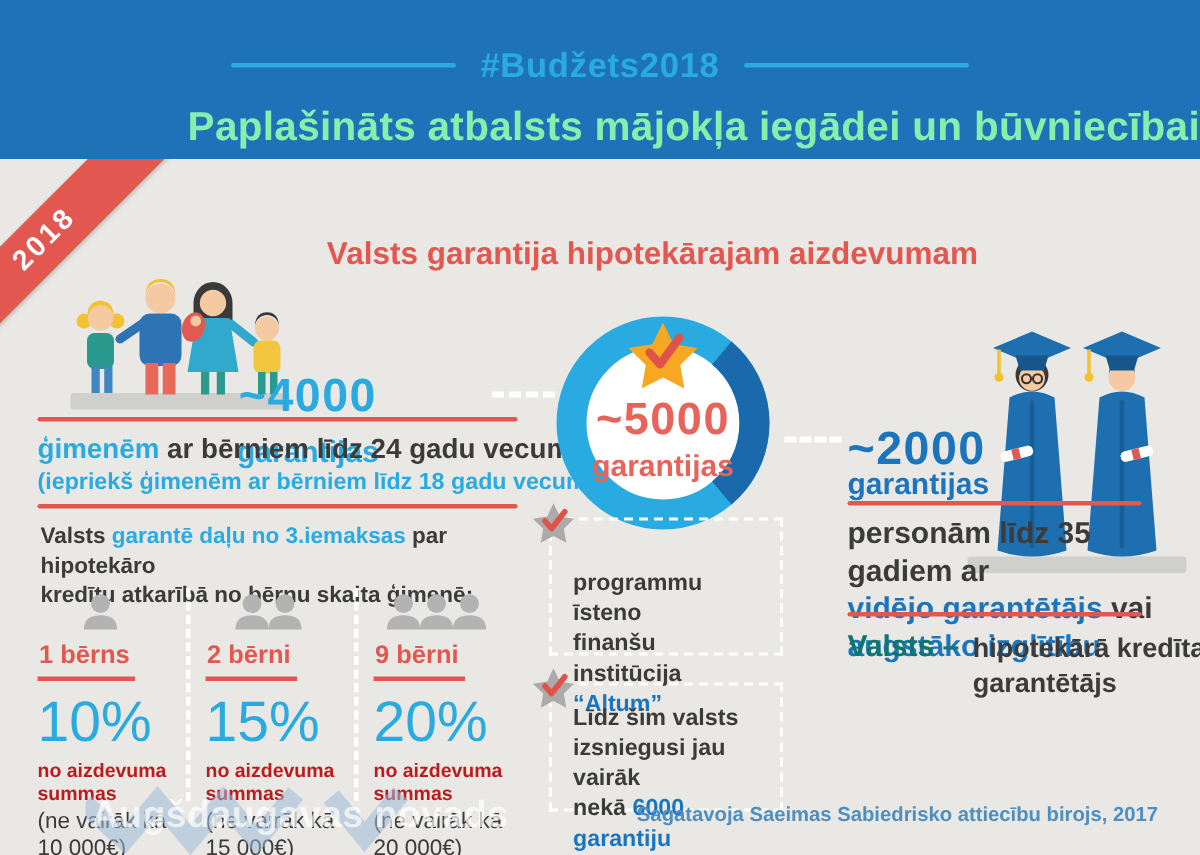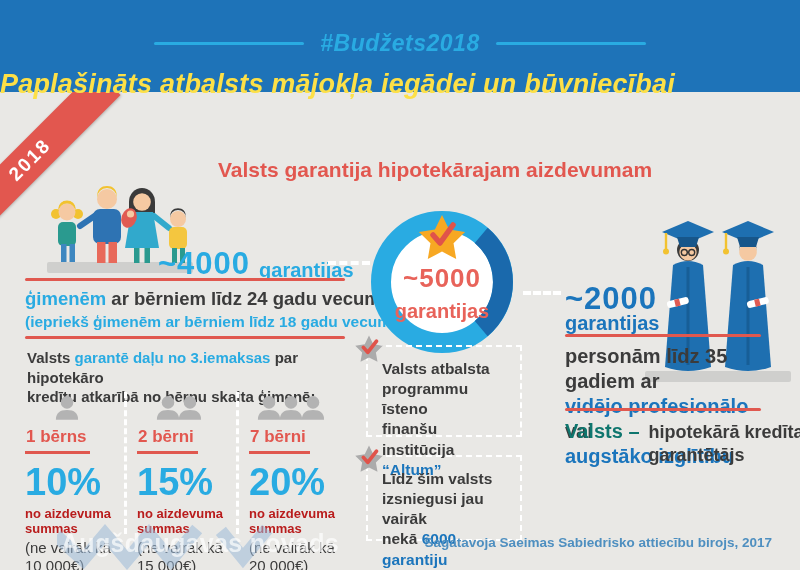--- a/index.html
+++ b/index.html
@@ -3,69 +3,69 @@
 <meta charset="utf-8">
 <style>
   * { margin:0; padding:0; box-sizing:border-box; }
   body { font-family:"Liberation Sans","DejaVu Sans",sans-serif; background:#555; }
   #page {
     position:relative; width:800px; height:570px; margin:0 auto;
     background:#E9E8E5; overflow:hidden;
   }
   
   .header {
-    position:absolute; left:0; top:0; width:800px; height:92px;
-    background:#1E73B8; z-index:3; text-align:left;font-style:italic;
+    position:absolute; left:0; top:0; width:800px; height:106px;
+    background:#1E73B8; z-index:3; text-align:right;
   }
   .hash-row { display:flex; align-items:center; justify-content:center; gap:16px; margin-top:30px; }
   .hash-line { width:150px; height:3px; background:#29ABE2; border-radius:2px; }
   .hashtag { color:#29ABE2; font-size:23px; font-weight:bold; letter-spacing:.5px; }
-  .main-title { margin-top:12px; color:#fde047; font-size:27px; font-weight:bold; letter-spacing:.2px; }
+  .main-title { margin-top:12px; color:#86efac; font-size:27px; font-weight:bold; letter-spacing:.2px; }
   
   .ribbon {
     position:absolute; left:-80px; top:142px; width:220px; height:36px;
     background:#E2574F; transform:rotate(-45deg); z-index:2;
     display:flex; align-items:center; justify-content:center;
     box-shadow:0 1px 3px rgba(0,0,0,.25);
   }
   .ribbon span { color:#fff; font-size:19px; font-weight:bold; letter-spacing:2px; }
   
   .section-title {
     position:absolute; left:170px; top:158px; width:530px; text-align:center;
     color:#E2574F; font-size:21px; font-weight:bold;
   }
   
   .redline { position:absolute; height:3px; background:#E0584F; border-radius:2px; }
   .dash-h { position:absolute; border-top:4px dashed #FFFFFF; }
   
   .family-illo { position:absolute; left:45px; top:152px; }
-  .count4000 { position:absolute; left:158px; top:246px; display:flex; align-items:flex-end; gap:9px; color:#29ABE2; }
+  .count4000 { position:absolute; left:158px; top:246px; display:flex; align-items:center; gap:9px; color:#29ABE2;flex-direction:column; }
   .count4000 .big { font-size:31px; font-weight:bold; letter-spacing:1px; }
   .count4000 .unit { font-size:20px; font-weight:bold; }
   .fam-line1 { position:absolute; left:25px; top:288px; font-size:18.5px; color:#3B3B3B; font-weight:600; }
   .fam-line1 .hl { color:#29ABE2; font-weight:bold; }
   .fam-line2 { position:absolute; left:25px; top:313px; font-size:15.5px; font-weight:bold; color:#29ABE2; }
   .desc { position:absolute; left:27px; top:348px; width:320px; font-size:15px; line-height:1.3; color:#3B3B3B; font-weight:600; }
   .desc .hl { color:#29ABE2; font-weight:bold; }
   .columns { position:absolute; left:14px; top:390px; width:336px; display:flex; }
   .col { width:112px; padding-left:11px; }
   .col .icons { width:84px; height:32px; display:flex; justify-content:center; align-items:flex-end; }
   .col .icons svg { margin:0 -3px; }
   .col .label { display:inline-block; margin-top:5px; color:#E2574F; font-size:17px; font-weight:bold;
                 border-bottom:3px solid #E0584F; padding:0 4px 4px 1px; }
-  .col .pct { margin-top:9px; color:#29ABE2; font-size:38px; font-weight:bold; line-height:1; }
+  .col .pct { margin-top:9px; color:#29ABE2; font-size:38px; font-weight:normal; line-height:1; }
   .col .sub { margin-top:6px; width:95px; color:#b91c1c; font-size:13px; font-weight:bold; line-height:1.12; }
   .col .note { margin-top:3px; width:100px; color:#3B3B3B; font-size:15px; line-height:1.2; }
   .vsep { position:absolute; top:2px; height:142px; border-left:3px dashed #FFFFFF; }
   
   .donut-wrap { position:absolute; left:363px; top:203px; width:158px; height:158px; }
   .donut-wrap svg.ring { position:absolute; left:0; top:0; }
   .donut-star { position:absolute; left:55px; top:10px; }
   .donut-count { position:absolute; left:0; top:60px; width:158px; text-align:center;
-                 color:#E8635A; font-size:26px; font-weight:bold; letter-spacing:1px; }
+                 color:#E8635A; font-size:30px; font-weight:bold; letter-spacing:1px; }
   .donut-unit { position:absolute; left:0; top:97px; width:158px; text-align:center;
                 color:#E8635A; font-size:20px; font-weight:bold; }
   
   .note-box { position:absolute; left:366px; width:156px; border:2px dashed #FFFFFF;
               padding:12px 10px 10px 14px; color:#3B3B3B; font-size:15.5px; font-weight:600; line-height:1.3; }
   .note-box .hl { color:#1B75BC; font-weight:bold; }
   .note-box .star-check { position:absolute; left:-14px; top:-14px; }
   
   .grads-illo { position:absolute; left:643px; top:205px; }
   .count1000 { position:absolute; left:565px; top:281px; color:#1B75BC; font-size:31px; font-weight:bold; letter-spacing:1px; }
@@ -199,21 +199,21 @@
           </svg>
         <svg width="28" height="28" viewBox="0 0 24 24">
             <circle cx="12" cy="7.2" r="5.4" fill="#B3B3B3"></circle>
             <path d="M2.5 22 q0 -8.2 9.5 -8.2 t9.5 8.2 Z" fill="#B3B3B3"></path>
           </svg>
         <svg width="28" height="28" viewBox="0 0 24 24">
             <circle cx="12" cy="7.2" r="5.4" fill="#B3B3B3"></circle>
             <path d="M2.5 22 q0 -8.2 9.5 -8.2 t9.5 8.2 Z" fill="#B3B3B3"></path>
           </svg>
       </div>
-      <div><span class="label">7 bērni</span></div>
+      <div><span class="label">9 bērni</span></div>
       <div class="pct">20%</div>
       <div class="sub">no aizdevuma summas</div>
       <div class="note">(ne vairāk kā 20 000€)</div>
     </div>
   </div>
 
   <div class="dash-h" style="left:328px; top:261px; width:42px;"></div>
   <div class="dash-h" style="left:523px; top:291px; width:38px;"></div>
 
   <div class="donut-wrap">
@@ -227,21 +227,21 @@
     </svg>
     <div class="donut-count">~5000</div>
     <div class="donut-unit">garantijas</div>
   </div>
 
   <div class="note-box" style="top:345px; height:92px;">
     <svg class="star-check" width="30" height="30" viewBox="0 0 48 48">
       <path d="M24 4 L30.8 18 L46 20.4 L35 31.2 L37.6 46 L24 39 L10.4 46 L13 31.2 L2 20.4 L17.2 18 Z" fill="#ABABAB"></path>
       <path d="M15 23 L22 31 L36 13" fill="none" stroke="#E0534A" stroke-width="6" stroke-linecap="round" stroke-linejoin="round"></path>
     </svg>
-    <span>Valsts atbalsta</span><br>
+    <br>
     <span>programmu īsteno</span><br>
     <span>finanšu institūcija</span><br>
     <span class="hl">“Altum”</span>
   </div>
 
   <div class="note-box" style="top:455px; height:86px;">
     <svg class="star-check" width="30" height="30" viewBox="0 0 48 48">
       <path d="M24 4 L30.8 18 L46 20.4 L35 31.2 L37.6 46 L24 39 L10.4 46 L13 31.2 L2 20.4 L17.2 18 Z" fill="#ABABAB"></path>
       <path d="M15 23 L22 31 L36 13" fill="none" stroke="#E0534A" stroke-width="6" stroke-linecap="round" stroke-linejoin="round"></path>
     </svg>
@@ -284,21 +284,21 @@
     </g>
   </svg>
 
   <div class="count1000">~2000</div>
   <div class="unit1000">garantijas</div>
 
   <div class="redline" style="left:565px; top:334px; width:196px;"></div>
 
   <div class="youth-text">
     <span>personām līdz 35 gadiem ar</span><br>
-    <span class="hl">vidējo profesionālo</span><span> vai</span><br>
+    <span class="hl">vidējo garantētājs</span><span> vai</span><br>
     <span class="hl">augstāko izglītību</span>
   </div>
 
   <div class="redline" style="left:565px; top:408px; width:196px;"></div>
 
   <div class="valsts-row">
     <span class="valsts-label">Valsts –</span>
     <span class="valsts-desc">hipotekārā kredīta garantētājs</span>
   </div>
 

